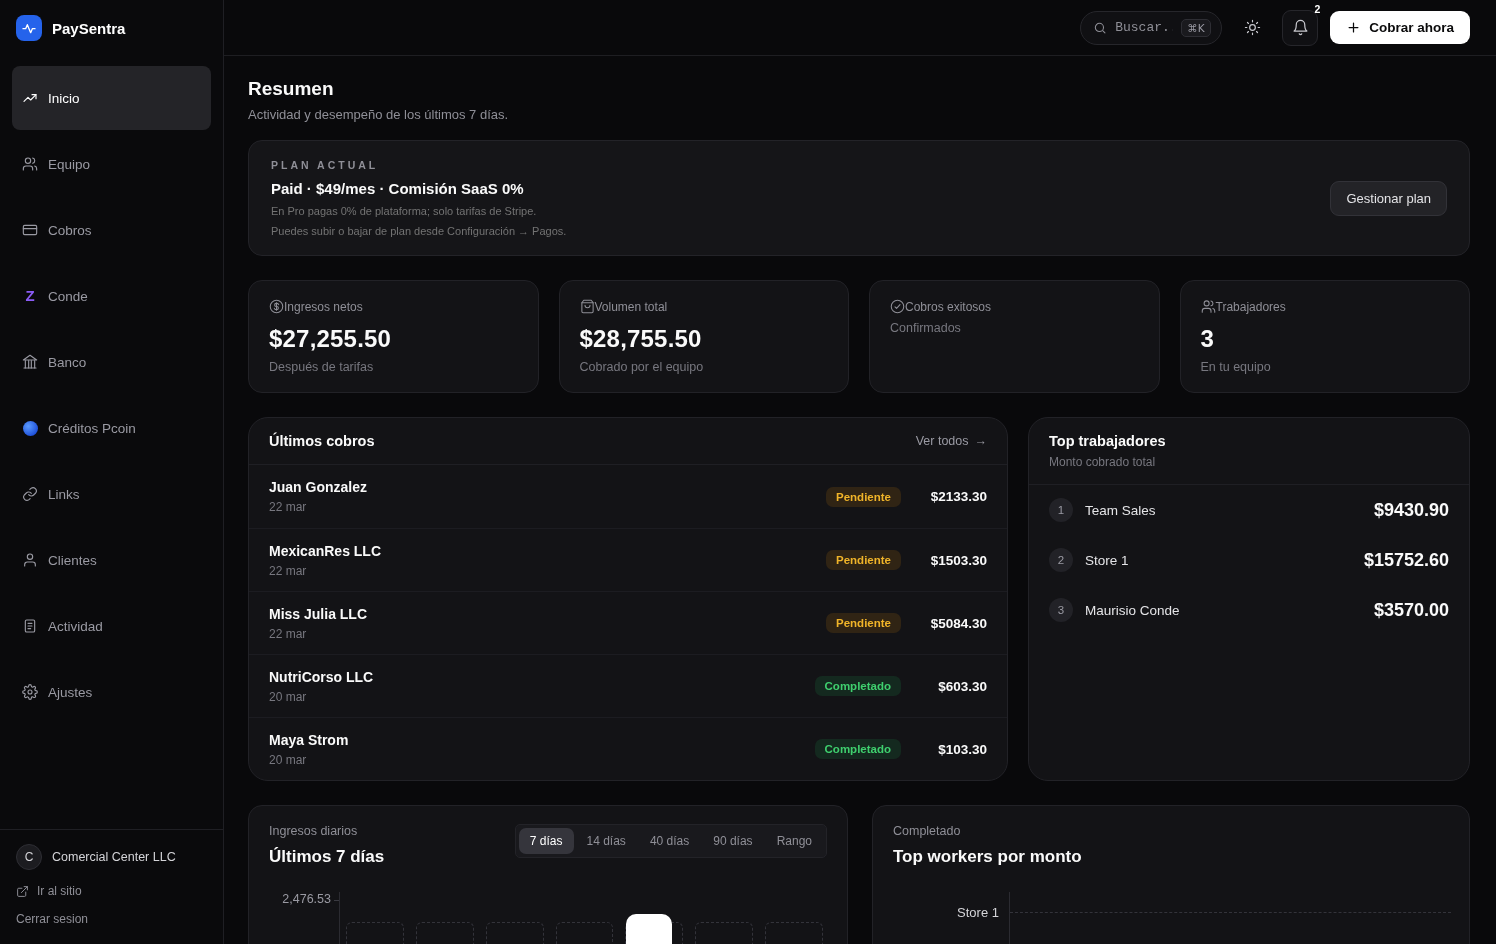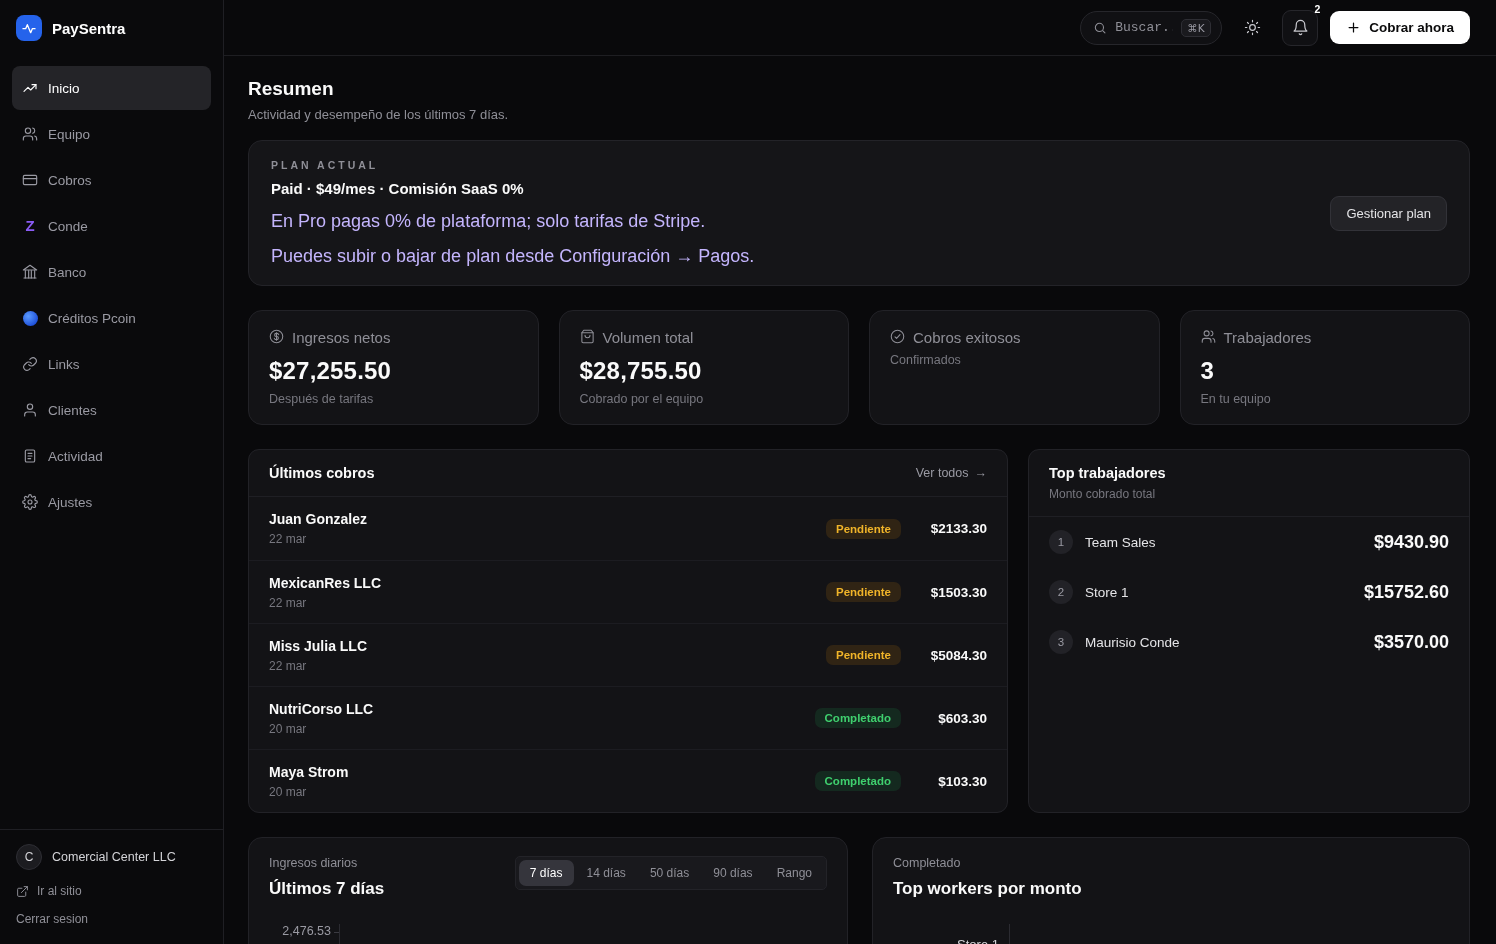--- a/index.html
+++ b/index.html
@@ -9,21 +9,21 @@
 
   
   .sidebar{width:224px;flex:0 0 224px;background:#0a0a0c;border-right:1px solid #1f1f24;
     display:flex;flex-direction:column}
   .brand{display:flex;align-items:center;gap:10px;height:56px;padding:0 16px}
   .brand-logo{width:26px;height:26px;border-radius:8px;background:#2563eb;display:flex;
     align-items:center;justify-content:center;flex:0 0 26px}
   .brand-logo svg{width:16px;height:16px;stroke:#fff;fill:none;stroke-width:2;stroke-linecap:round;stroke-linejoin:round}
   .brand-name{font-size:15px;font-weight:700;color:#fff}
   .nav{padding:10px 12px 0;display:flex;flex-direction:column;gap:2px}
-  .nav-item{display:flex;align-items:center;gap:10px;padding:14px 10px;border-radius:8px;
+  .nav-item{display:flex;align-items:center;gap:10px;padding:24px 10px;border-radius:8px;
     color:#9a9aa3;font-size:13.5px;cursor:pointer}
   .nav-item.active{background:#242428;color:#fff}
   .nav-item .icon{width:16px;height:16px;display:inline-flex;align-items:center;justify-content:center}
   .nav-item .icon svg{width:16px;height:16px;stroke:currentColor;fill:none;stroke-width:1.7;
     stroke-linecap:round;stroke-linejoin:round}
   .zelle-z{color:#8b5cf6;font-weight:800;font-size:15px;line-height:16px}
   .coin-dot{width:15px;height:15px;border-radius:50%;display:block;
     background:radial-gradient(circle at 35% 35%, #5b9bff, #1d4ed8 75%)}
   .side-footer{margin-top:auto;border-top:1px solid #1f1f24;padding:14px 16px 18px}
   .account{display:flex;align-items:center;gap:10px}
@@ -55,34 +55,34 @@
   .btn-primary svg{width:15px;height:15px;stroke:#0a0a0b;fill:none;stroke-width:2;stroke-linecap:round}
 
   .content{flex:1;overflow:hidden;padding:22px 26px 0 24px}
   .page-title{font-size:19px;font-weight:700}
   .page-sub{font-size:13px;color:#8f8f97;margin-top:7px}
 
   .plan-card{margin-top:18px;background:#151518;border:1px solid #232328;border-radius:14px;
     padding:18px 22px;display:flex;align-items:center;justify-content:space-between}
   .plan-label{font-size:10.5px;letter-spacing:3px;color:#8f8f97;font-weight:700}
   .plan-title{font-size:15px;font-weight:700;margin-top:9px}
-  .plan-line{font-size:18px;color:#c4b5fd;margin-top:14px}
+  .plan-line{font-size:11px;color:#737373;margin-top:8px}
   .btn-secondary{background:#232327;border:1px solid #323238;color:#e4e4e7;font-size:13px;
     border-radius:9px;padding:9px 15px;cursor:pointer;font-family:inherit;white-space:nowrap}
 
   .stats{display:grid;grid-template-columns:repeat(4,1fr);gap:20px;margin-top:24px}
   .stat-card{background:#131316;border:1px solid #222227;border-radius:14px;padding:18px 20px}
-  .stat-head{display:flex;align-items:flex-start;gap:8px;color:#8f8f97;font-size:15px}
+  .stat-head{display:flex;align-items:flex-end;gap:0;color:#8f8f97;font-size:12px}
   .stat-head .icon{display:inline-flex}
   .stat-head svg{width:15px;height:15px;stroke:#8f8f97;fill:none;stroke-width:1.7;stroke-linecap:round;stroke-linejoin:round}
   .stat-value{font-size:24px;font-weight:700;margin-top:11px;letter-spacing:.2px}
   .stat-cap{font-size:12.5px;color:#77777f;margin-top:7px}
 
   .panels{display:grid;grid-template-columns:1fr 442px;gap:20px;margin-top:24px}
-  .panel{background:#131316;border:1px solid #222227;border-radius:11px;overflow:hidden}
+  .panel{background:#131316;border:1px solid #222227;border-radius:20px;overflow:hidden}
   .panel-head{display:flex;align-items:center;justify-content:space-between;padding:15px 20px;
     border-bottom:1px solid #1f1f24}
   .panel-title{font-size:14.5px;font-weight:700}
   .panel-sub{font-size:12px;color:#77777f;margin-top:6px}
   .viewall{font-size:12.5px;color:#9a9aa3;display:flex;align-items:center;gap:6px;cursor:pointer}
   .pay-row{display:flex;align-items:center;justify-content:space-between;padding:11px 20px;height:63px;cursor:pointer}
   .pay-row + .pay-row{border-top:1px solid #1c1c21}
   .pay-name{font-size:14px;font-weight:600}
   .pay-date{font-size:12px;color:#77777f;margin-top:5px}
   .pay-right{display:flex;align-items:center;gap:14px}
@@ -442,21 +442,21 @@
 
         <div class="chart-card">
           <div class="chart-head">
             <div>
               <div class="chart-label">Ingresos diarios</div>
               <div class="chart-title">Últimos 7 días</div>
             </div>
             <div class="tabs">
               <div class="tab active">7 días</div>
                 <div class="tab">14 días</div>
-                <div class="tab">50 días</div>
+                <div class="tab">40 días</div>
                 <div class="tab">90 días</div>
                 <div class="tab">Rango</div>
             </div>
           </div>
           <div class="plot">
             <div class="ytick">2,476.53</div>
             <div class="plot-area">
               <div class="bar-slot"></div>
               <div class="bar-slot"></div>
               <div class="bar-slot"></div>

